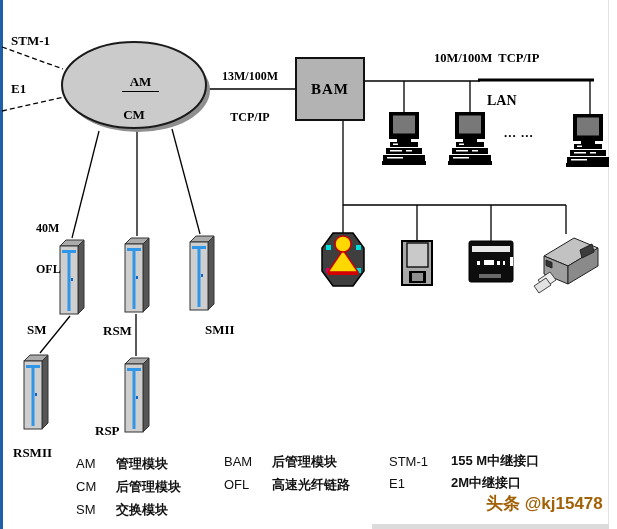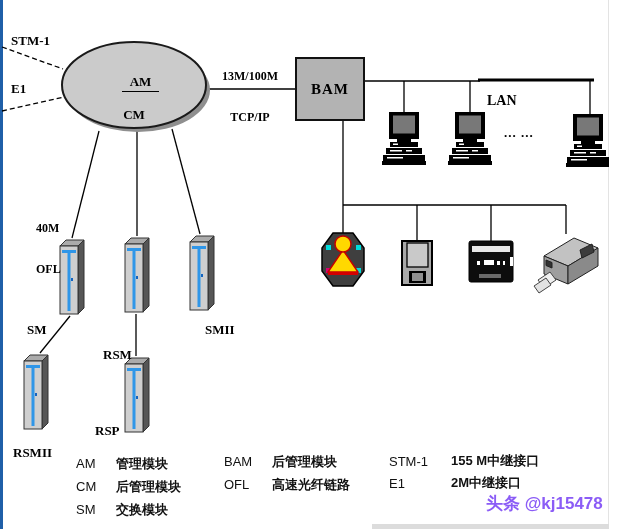--- a/index.html
+++ b/index.html
@@ -29,21 +29,21 @@
   .cloud-am{display:inline-block;border-bottom:1.5px solid #000;padding:0 8px 1px 8px;}
   .cloud-cm{display:block;padding-top:1px;}
   .lbl-stm1{left:11px;top:34px;}
   .lbl-e1{left:11px;top:82px;}
   .lbl-tcpip-left{left:212px;top:42px;width:76px;}
   .lbl-tcpip-right{left:434px;top:51px;font-size:12.5px;}
   .lbl-lan{left:487px;top:93px;font-size:14px;}
   .lbl-dots{left:504px;top:126px;letter-spacing:1px;}
   .lbl-ofl{left:36px;top:194px;}
   .lbl-sm{left:27px;top:323px;}
-  .lbl-rsm{left:103px;top:324px;margin-top:24px;}
+  .lbl-rsm{left:103px;top:324px;}
   .lbl-smii{left:205px;top:323px;}
   .lbl-rsmii{left:13px;top:446px;}
   .lbl-rsp{left:95px;top:424px;}
   .bam-box{
     left:295px;top:57px;width:70px;height:64px;
     background:#b3b3b3;border:2px solid #111;
     box-sizing:border-box;
     display:flex;align-items:center;justify-content:center;
     font-weight:bold;font-size:15px;letter-spacing:1px;
   }
@@ -54,21 +54,21 @@
   .legend-col1{left:76px;top:452px;}
   .legend-col1 .code{width:40px;}
   .legend-col2{left:224px;top:450px;}
   .legend-col2 .code{width:48px;}
   .legend-col3{left:389px;top:450px;}
   .legend-col3 .row{height:22px;}
   .legend-col3 .code{width:62px;}
   .watermark{
     left:486px;top:492px;
     font-family:"Liberation Sans","DejaVu Sans",sans-serif;
-    font-size:17px;font-weight:bold;color:#8b5cf6;white-space:pre;
+    font-size:17px;font-weight:bold;color:#a16207;white-space:pre;
   }
 </style>
 </head>
 <body>
 
 <div id="stage">
 
   <div id="left-border" class="abs"></div>
   <div id="right-border" class="abs"></div>
   <div id="bottom-shadow" class="abs"></div>
@@ -201,20 +201,21 @@
 
   <div class="dlabel lbl-tcpip-left center small">
     <div>13M/100M</div>
     <div>TCP/IP</div>
   </div>
 
   <div class="bam-box abs">
     <span>BAM</span>
   </div>
 
+  <div class="dlabel lbl-tcpip-right">10M/100M  TCP/IP</div>
   <div class="dlabel lbl-lan">LAN</div>
   <div class="dlabel lbl-dots">... ...</div>
 
   <div class="dlabel lbl-ofl small">
     <div>40M</div>
     <div>OFL</div>
   </div>
 
   <div class="dlabel lbl-sm">SM</div>
   <div class="dlabel lbl-rsm">RSM</div>

